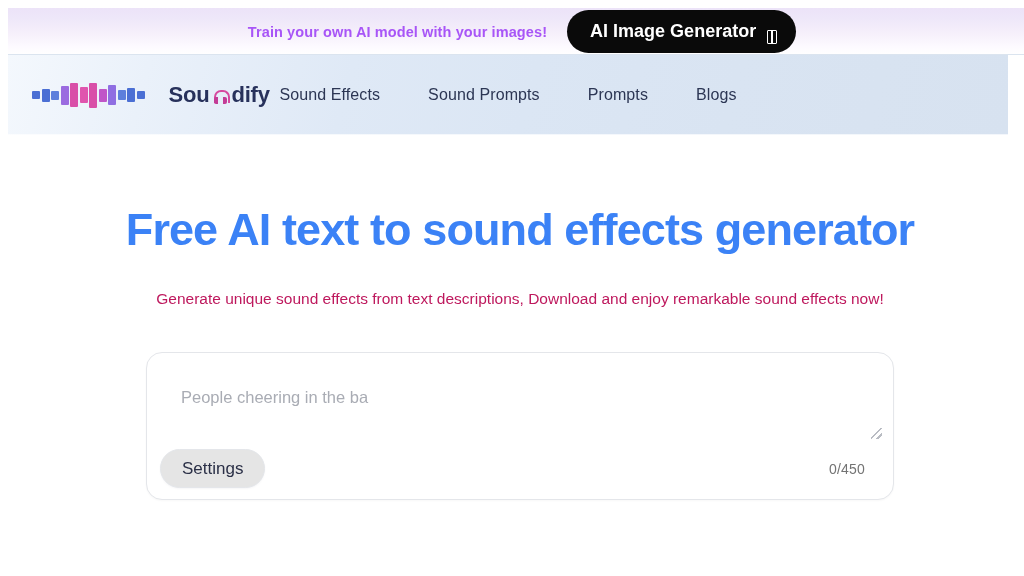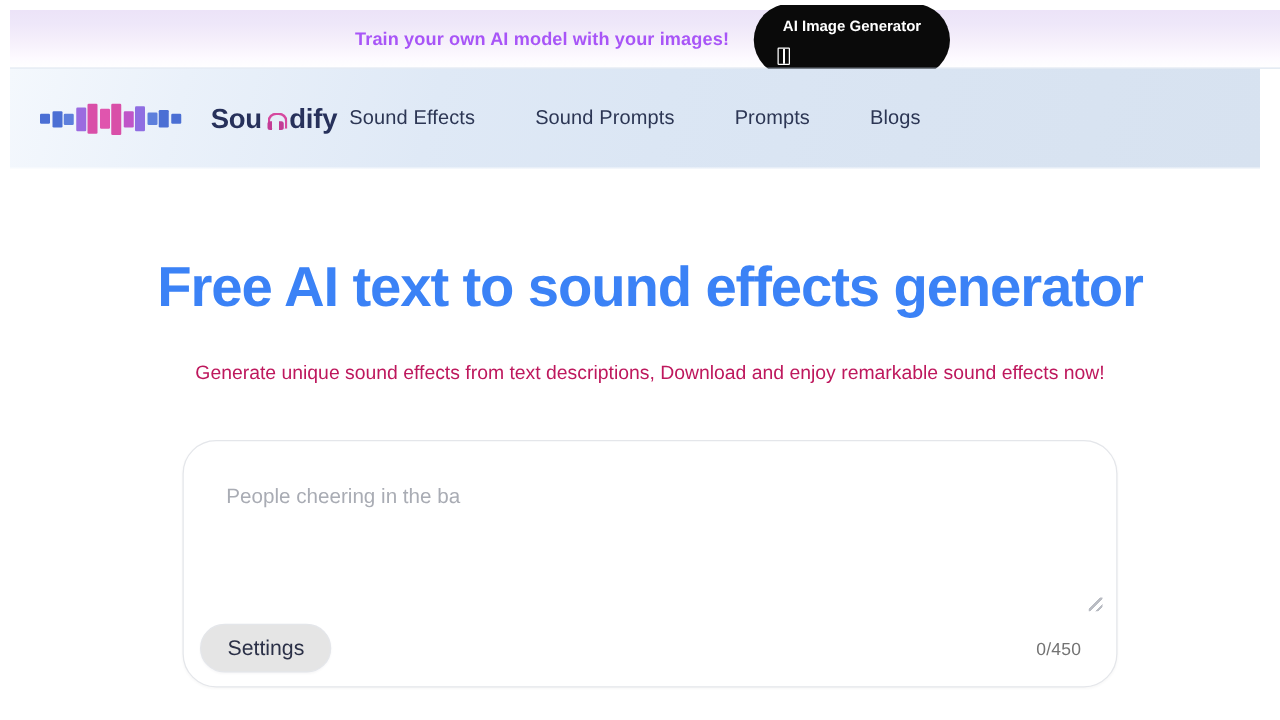--- a/index.html
+++ b/index.html
@@ -43,34 +43,33 @@
   }
   .promo-text {
     font-size: 14.5px;
     font-weight: 700;
     color: #a855f7;
     letter-spacing: 0.1px;
     white-space: nowrap;
   }
   .promo-btn {
     display: inline-flex;
-    align-items: flex-start;
+    align-items: flex-end;
     gap: 7px;
     background: #0a0a0a;
     color: #ffffff;
     border: none;
     border-radius: 999px;
     padding: 8px 19px 9px 19px;
     font-family: "Liberation Sans", sans-serif;
-    font-size: 12px;
+    font-size: 18px;
     font-weight: 700;
     line-height: 1;
     cursor: pointer;
     white-space: nowrap;
-    flex-direction: column;
   }
   .promo-btn-icon {
     display: inline-block;
     width: 8px;
     height: 14px;
     border: 1.4px solid #ffffff;
     border-radius: 1px;
     background: linear-gradient(to right, #0a0a0a 0 40%, #ffffff 40% 60%, #0a0a0a 60% 100%);
     position: relative;
     top: 0px;
@@ -210,24 +209,24 @@
     font-weight: 400;
     color: #be185d;
     line-height: 1.52;
   }
 
   
   .prompt-card {
     position: relative;
     margin: 37px auto 0 auto;
     width: 748px;
-    height: 198px;
+    height: 148px;
     background: #ffffff;
     border: 1px solid #e4e6ea;
-    border-radius: 27px;
+    border-radius: 16px;
     box-shadow: 0 1px 2px rgba(16,24,40,0.03);
   }
   .prompt-textarea {
     position: absolute;
     left: 0; top: 0;
     width: 748px;
     height: 138px;
     border: none;
     outline: none;
     resize: none;

